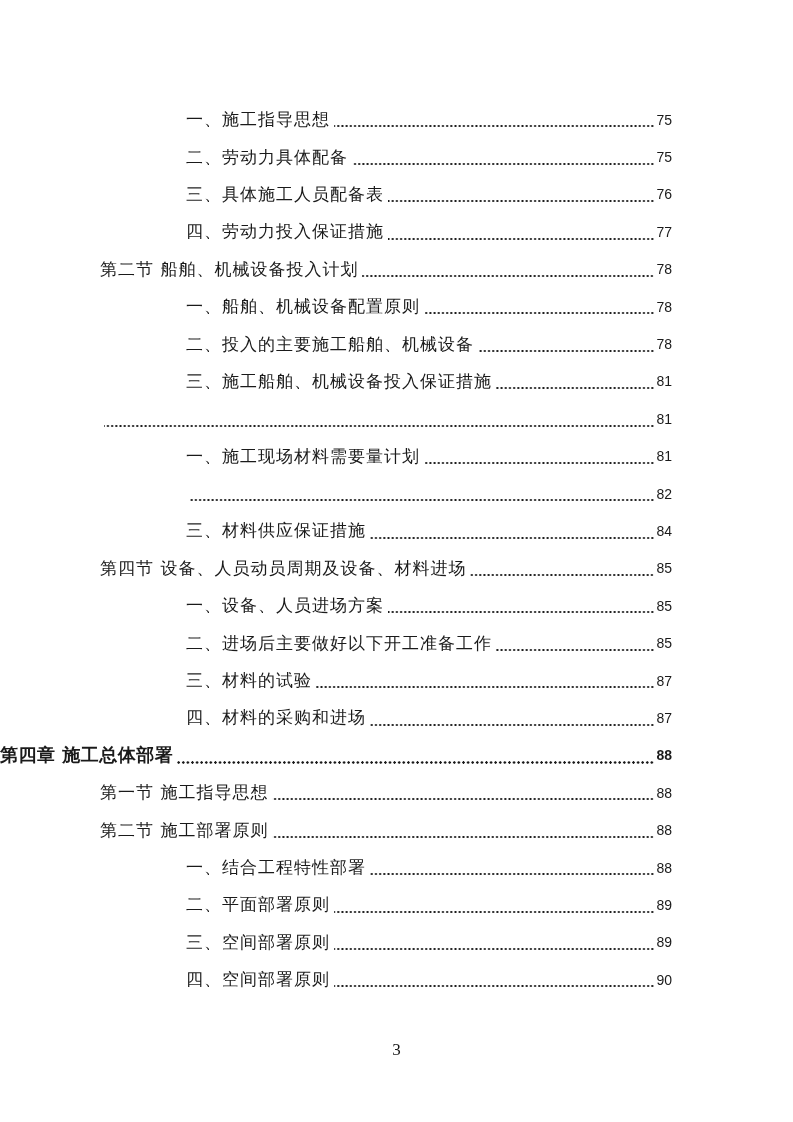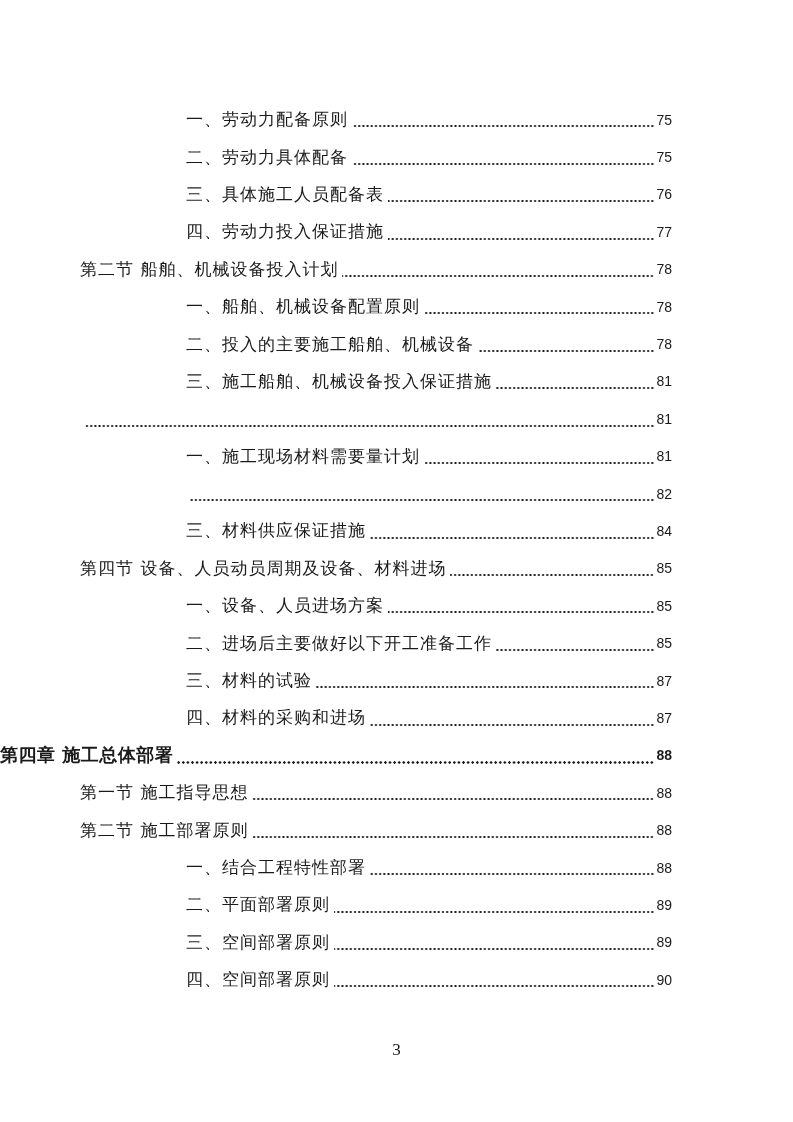--- a/index.html
+++ b/index.html
@@ -23,21 +23,21 @@
     }
     .toc-row {
       position: relative;
       height: 37.4px;
       display: flex;
       align-items: center;
       font-size: 17px;
       letter-spacing: 1px;
     }
     .toc-row.level-1 { font-weight: bold; font-size: 18px; letter-spacing: 0.5px; }
-    .toc-row.level-2 { padding-left: 80px; }
+    .toc-row.level-2 { padding-left: 100px; }
     .toc-row.level-3 { padding-left: 186px; }
     .toc-row .title {
       white-space: nowrap;
       flex: 0 0 auto;
     }
     .toc-row .leader {
       flex: 1 1 auto;
       margin: 0 2px 0 4px;
       height: 2px;
       align-self: flex-end;
@@ -71,21 +71,21 @@
       font-family: "Liberation Serif", "DejaVu Serif", serif;
       font-size: 17px;
       color: #1a1a1a;
     }
   </style>
 </head>
 <body>
 
 <div class="toc">
   <div class="toc-row level-3">
-    <span class="title">一、劳动力配备原则</span>
+    <span class="title">一、施工指导思想</span>
     <span class="leader"></span>
     <span class="page">75</span>
   </div>
   <div class="toc-row level-3">
     <span class="title">二、劳动力具体配备</span>
     <span class="leader"></span>
     <span class="page">75</span>
   </div>
   <div class="toc-row level-3">
     <span class="title">三、具体施工人员配备表</span>

